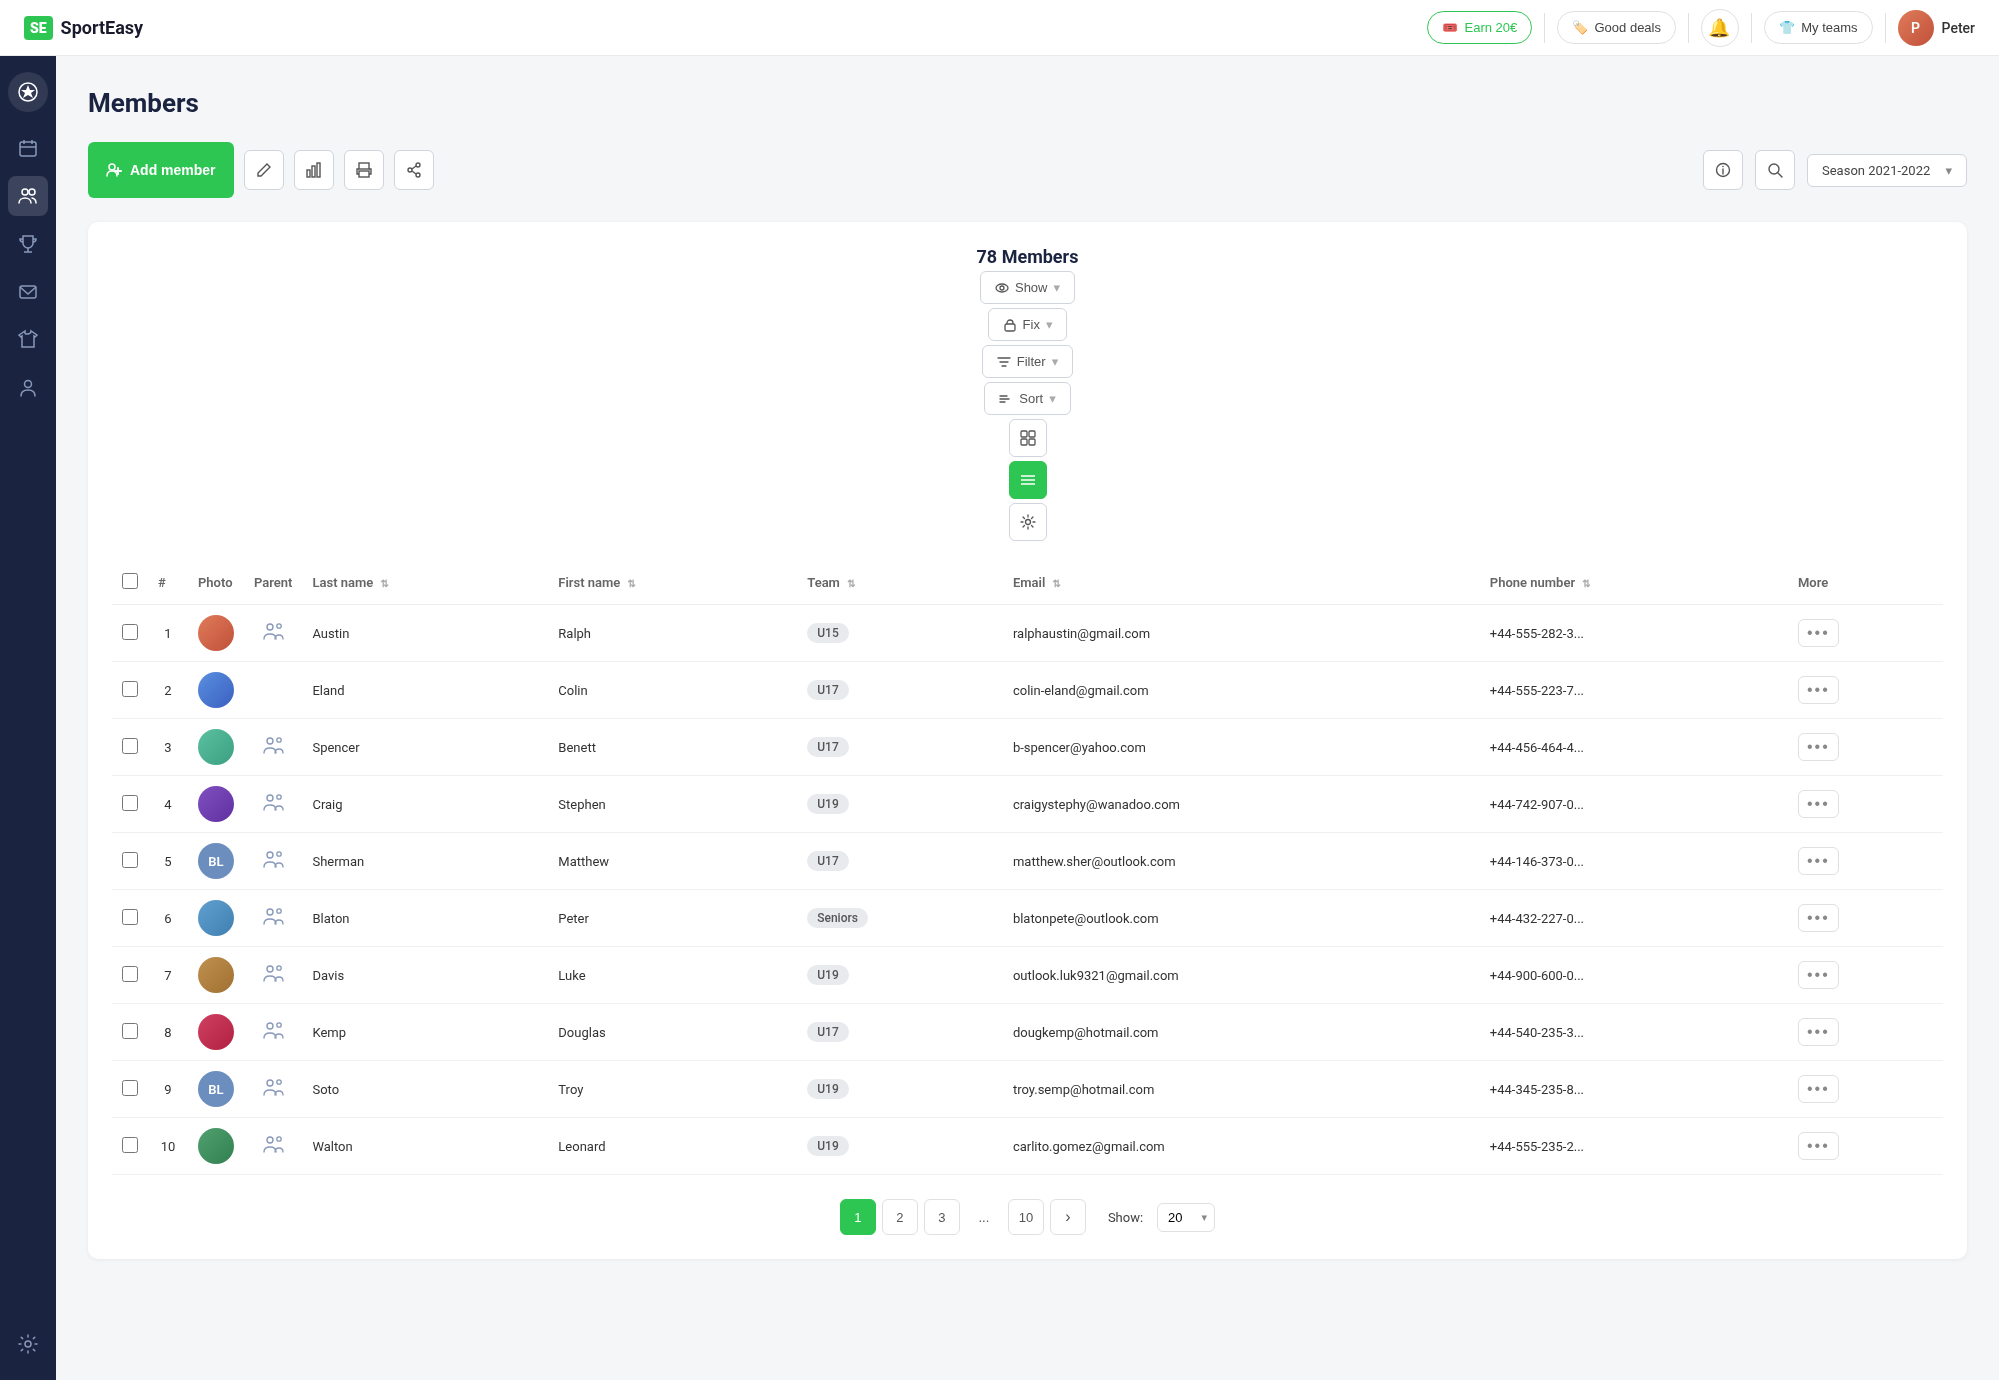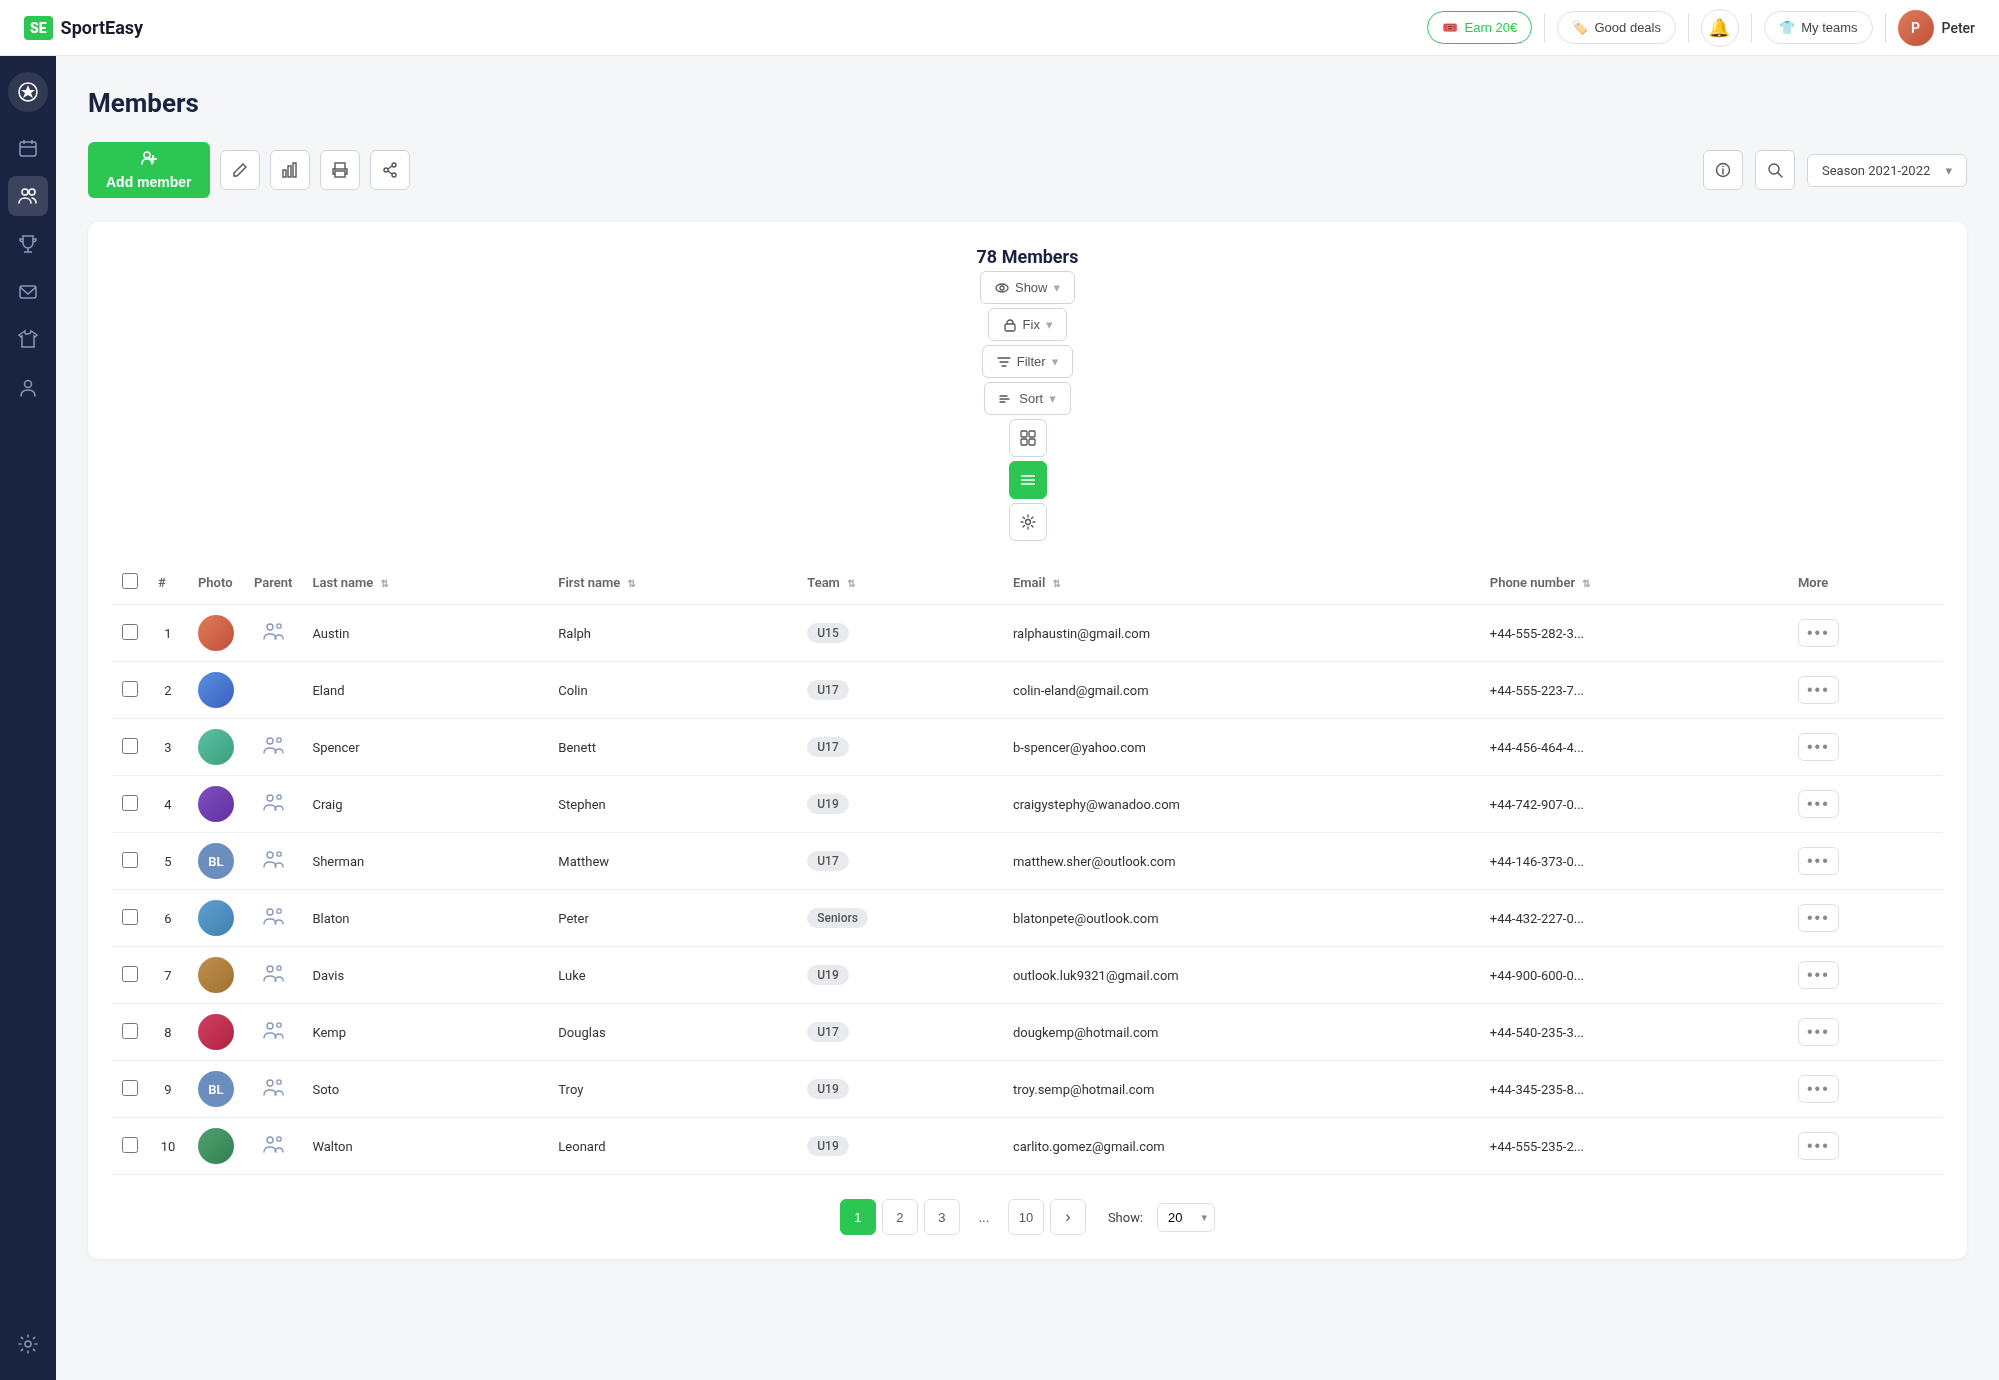--- a/index.html
+++ b/index.html
@@ -19,21 +19,21 @@
     .sidebar-item { width: 40px; height: 40px; border-radius: 8px; display: flex; align-items: center; justify-content: center; cursor: pointer; color: #8899bb; font-size: 18px; }
     .sidebar-item.active { background: rgba(255,255,255,0.15); color: #fff; }
     .sidebar-logo-item { width: 40px; height: 40px; border-radius: 50%; background: rgba(255,255,255,0.1); display: flex; align-items: center; justify-content: center; color: #fff; font-size: 12px; font-weight: 700; margin-bottom: 8px; }
 
     
     .main { margin-left: 56px; margin-top: 56px; padding: 32px 32px; min-height: calc(100vh - 56px); }
     .page-title { font-size: 26px; font-weight: 700; color: #1a2340; margin-bottom: 24px; }
 
     
     .toolbar { display: flex; align-items: center; gap: 10px; margin-bottom: 24px; }
-    .btn-add-member { background: #2dc653; color: #fff; border: none; border-radius: 6px; padding: 8px 18px; font-size: 14px; font-weight: 600; cursor: pointer; display: flex; align-items: center; gap: 8px; flex-direction: column; }
+    .btn-add-member { background: #2dc653; color: #fff; border: none; border-radius: 6px; padding: 20px 18px; font-size: 14px; font-weight: 600; cursor: pointer; display: flex; align-items: center; gap: 8px; }
     .toolbar-icon-btn { width: 40px; height: 40px; border: 1px solid #d0d5dd; border-radius: 6px; background: #fff; display: flex; align-items: center; justify-content: center; cursor: pointer; color: #555; font-size: 16px; }
     .toolbar-spacer { flex: 1; }
     .toolbar-right { display: flex; align-items: center; gap: 12px; }
     .season-select { border: 1px solid #d0d5dd; border-radius: 6px; padding: 8px 14px; font-size: 13px; color: #444; background: #fff; cursor: pointer; display: flex; align-items: center; gap: 8px; min-width: 160px; justify-content: space-between; }
 
     
     .members-card { background: #fff; border-radius: 10px; padding: 24px; box-shadow: 0 1px 4px rgba(0,0,0,0.06); }
     .members-header { display: flex; align-items: center; margin-bottom: 20px; gap: 4px; flex-direction: column; }
     .members-count-title { font-size: 18px; font-weight: 700; color: #1a2340; flex: 1; }
     .filter-btn { display: flex; align-items: center; gap: 6px; padding: 8px 14px; border: 1px solid #d0d5dd; border-radius: 6px; background: #fff; cursor: pointer; font-size: 13px; color: #555; font-weight: 500; }

